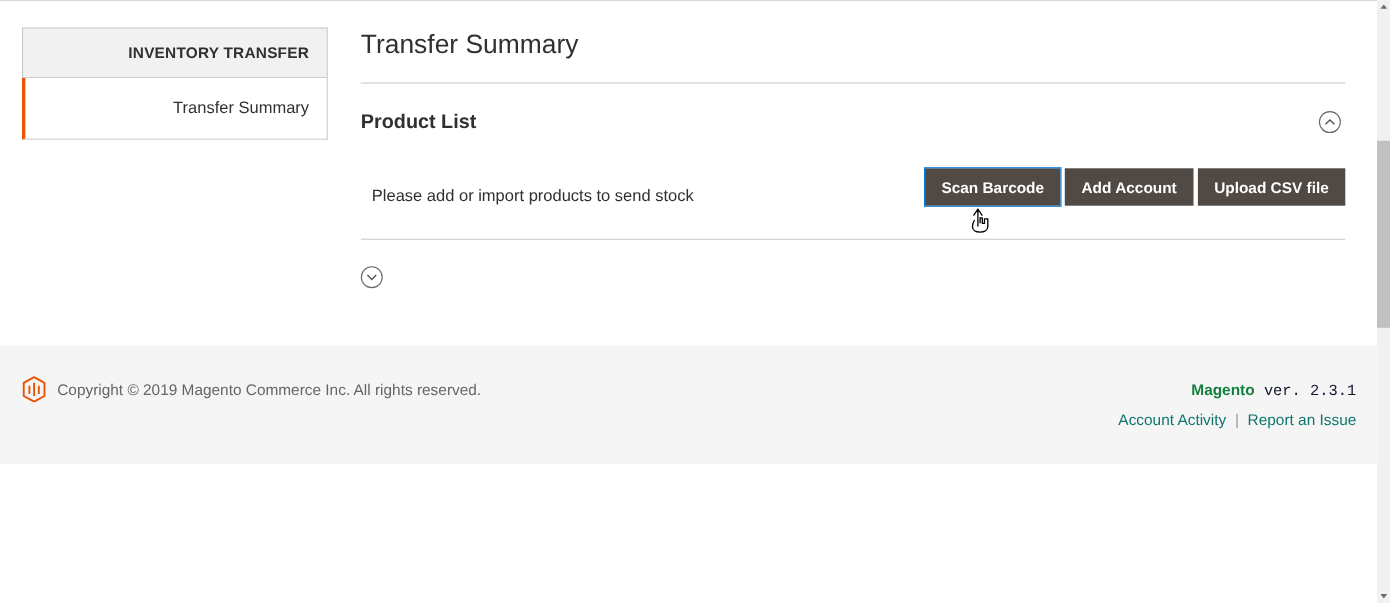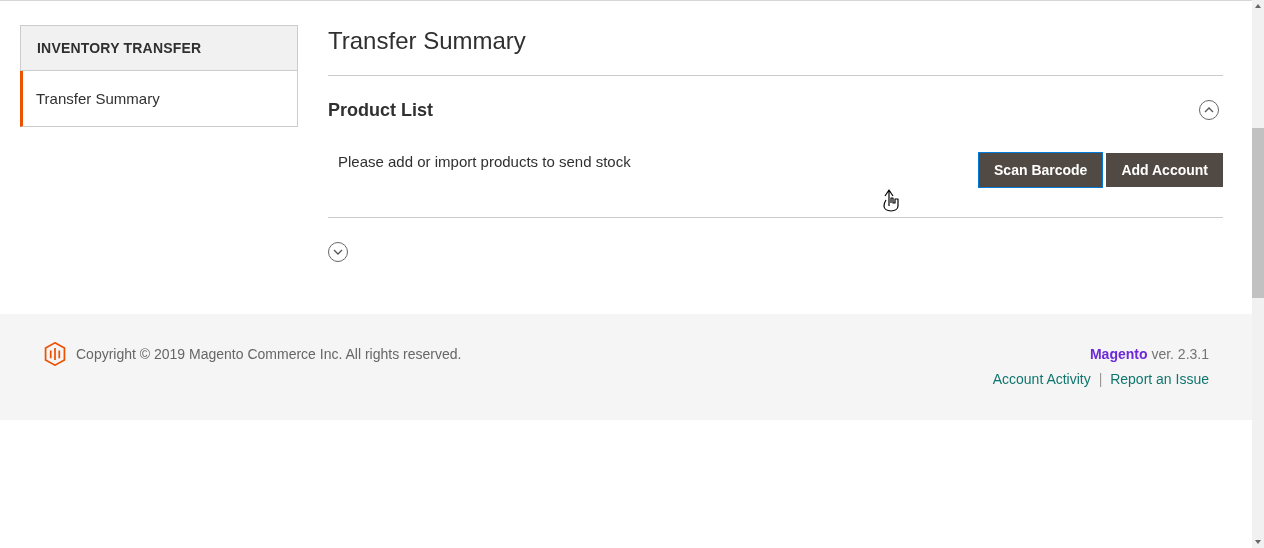--- a/index.html
+++ b/index.html
@@ -18,20 +18,21 @@
   }
   .container {
     display: flex;
     padding: 24px 20px 30px 20px;
     gap: 30px;
     background: #fff;
   }
   .sidebar {
     width: 278px;
     flex-shrink: 0;
+    text-align: right;
   }
   .sidebar-header {
     background: #f1f1f1;
     border: 1px solid #ccc;
     padding: 14px 16px;
     font-weight: 600;
     font-size: 14px;
     color: #303030;
     letter-spacing: 0.2px;
   }
@@ -59,21 +60,21 @@
     color: #303030;
     margin-bottom: 20px;
     margin-top: 2px;
   }
   .section {
     border-top: 1px solid #ccc;
   }
   .section-header {
     display: flex;
     justify-content: space-between;
-    align-items: flex-start;
+    align-items: flex-end;
     padding: 24px 0 22px 0;
     cursor: pointer;
   }
   .section-title {
     font-size: 18px;
     font-weight: 600;
     color: #303030;
   }
   .chevron {
     width: 20px;
@@ -86,21 +87,21 @@
     margin-right: 4px;
   }
   .chevron svg {
     width: 10px;
     height: 10px;
   }
   .product-list-body {
     padding: 10px 0 30px 10px;
     display: flex;
     justify-content: space-between;
-    align-items: flex-start;
+    align-items: flex-end;
   }
   .hint-text {
     color: #303030;
     font-size: 15px;
   }
   .button-row {
     display: flex;
     gap: 4px;
   }
   .btn {
@@ -113,21 +114,21 @@
     cursor: pointer;
     font-family: inherit;
   }
   .btn.focused {
     outline: 1px solid #007bdb;
     outline-offset: 0;
   }
   .footer {
     background: #f5f5f5;
     border-top: 0;
-    padding: 28px 44px;
+    padding: 28px 20px;
     display: flex;
     justify-content: space-between;
     align-items: flex-start;
     color: #555;
   }
   .footer-left {
     display: flex;
     align-items: center;
     gap: 10px;
   }
@@ -138,25 +139,26 @@
   .copyright {
     color: #666;
     font-size: 14px;
   }
   .footer-right {
     text-align: right;
     line-height: 1.8;
   }
   .version-label {
     font-weight: 700;
-    color: #6d28d9;
+    color: #15803d;
     margin-left: 32px;
   }
   .version-text {
-    color: #737373;
+    color: #0f172a;
+    font-family: Liberation Mono, monospace;
   }
   .footer-links a {
     color: #0f766e;
     text-decoration: none;
   }
   .footer-sep {
     color: #999;
     margin: 0 4px;
   }
   .scrollbar-track {
@@ -220,20 +222,21 @@
             <svg viewBox="0 0 10 10">
                 <path d="M1 7 L5 3 L9 7" stroke="#555" stroke-width="1.3" fill="none"></path>
               </svg>
           </div>
         </div>
         <div class="product-list-body">
           <div class="hint-text">Please add or import products to send stock</div>
           <div class="button-row">
             <button class="btn focused">Scan Barcode</button>
             <button class="btn">Add Account</button>
+            <button class="btn">Upload CSV file</button>
           </div>
         </div>
       </section>
 
       <section class="section">
         <div class="section-header">
           <div class="chevron">
             <svg viewBox="0 0 10 10">
                 <path d="M1 3 L5 7 L9 3" stroke="#555" stroke-width="1.3" fill="none"></path>
               </svg>

